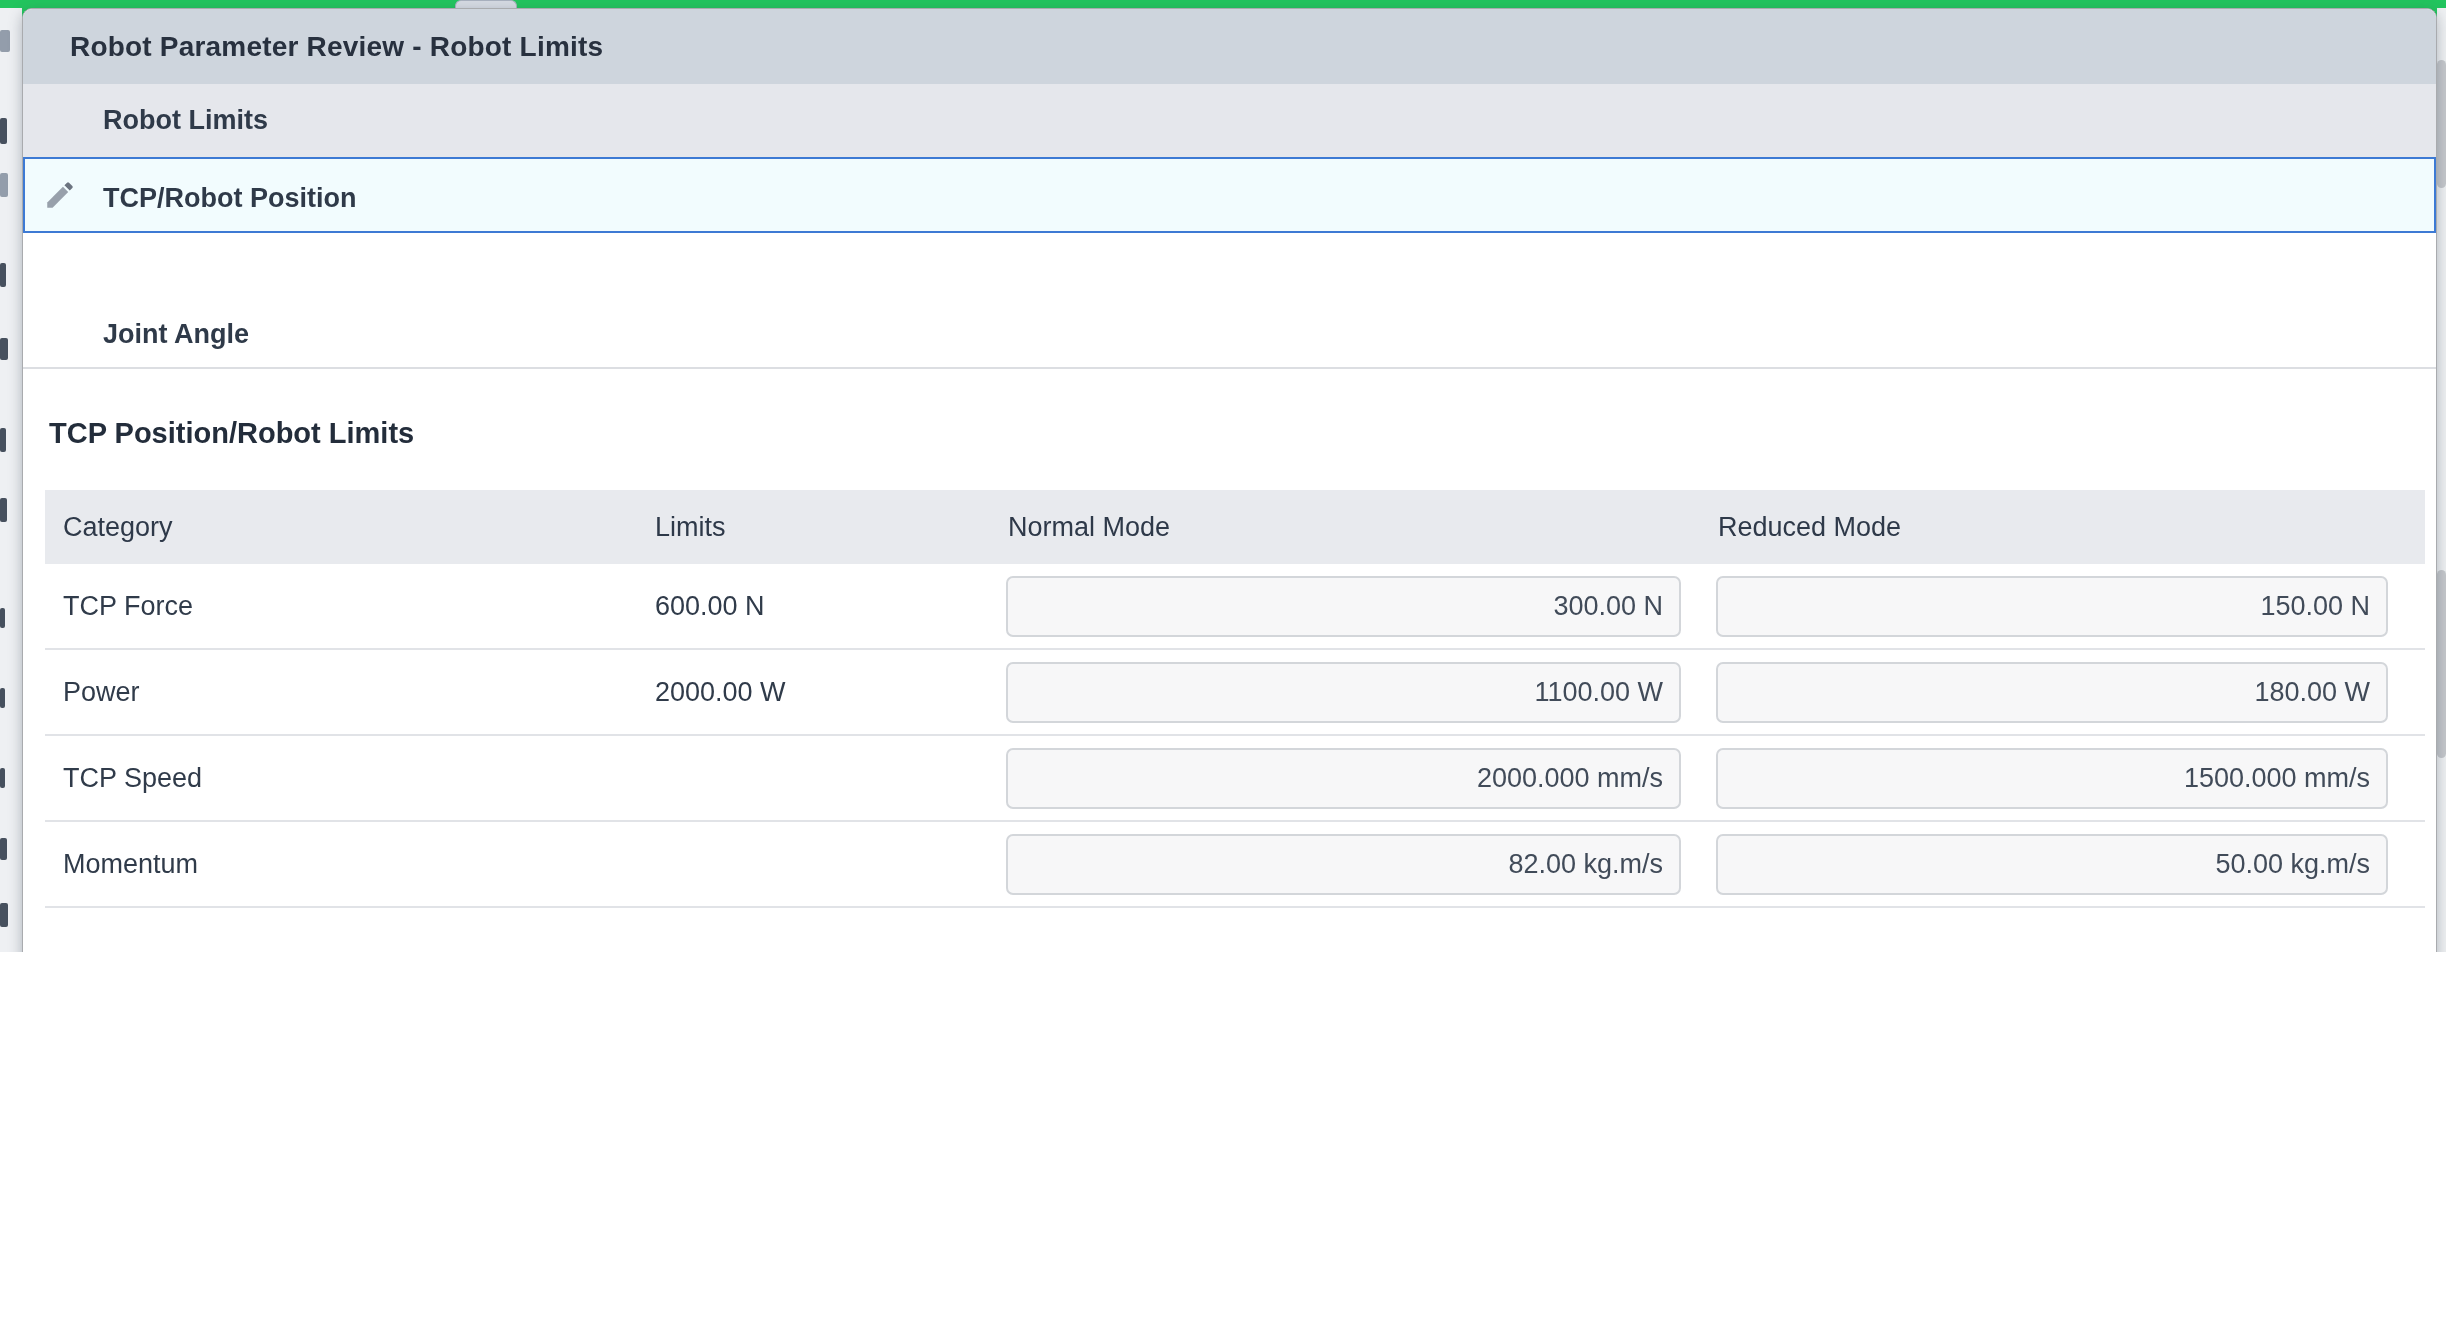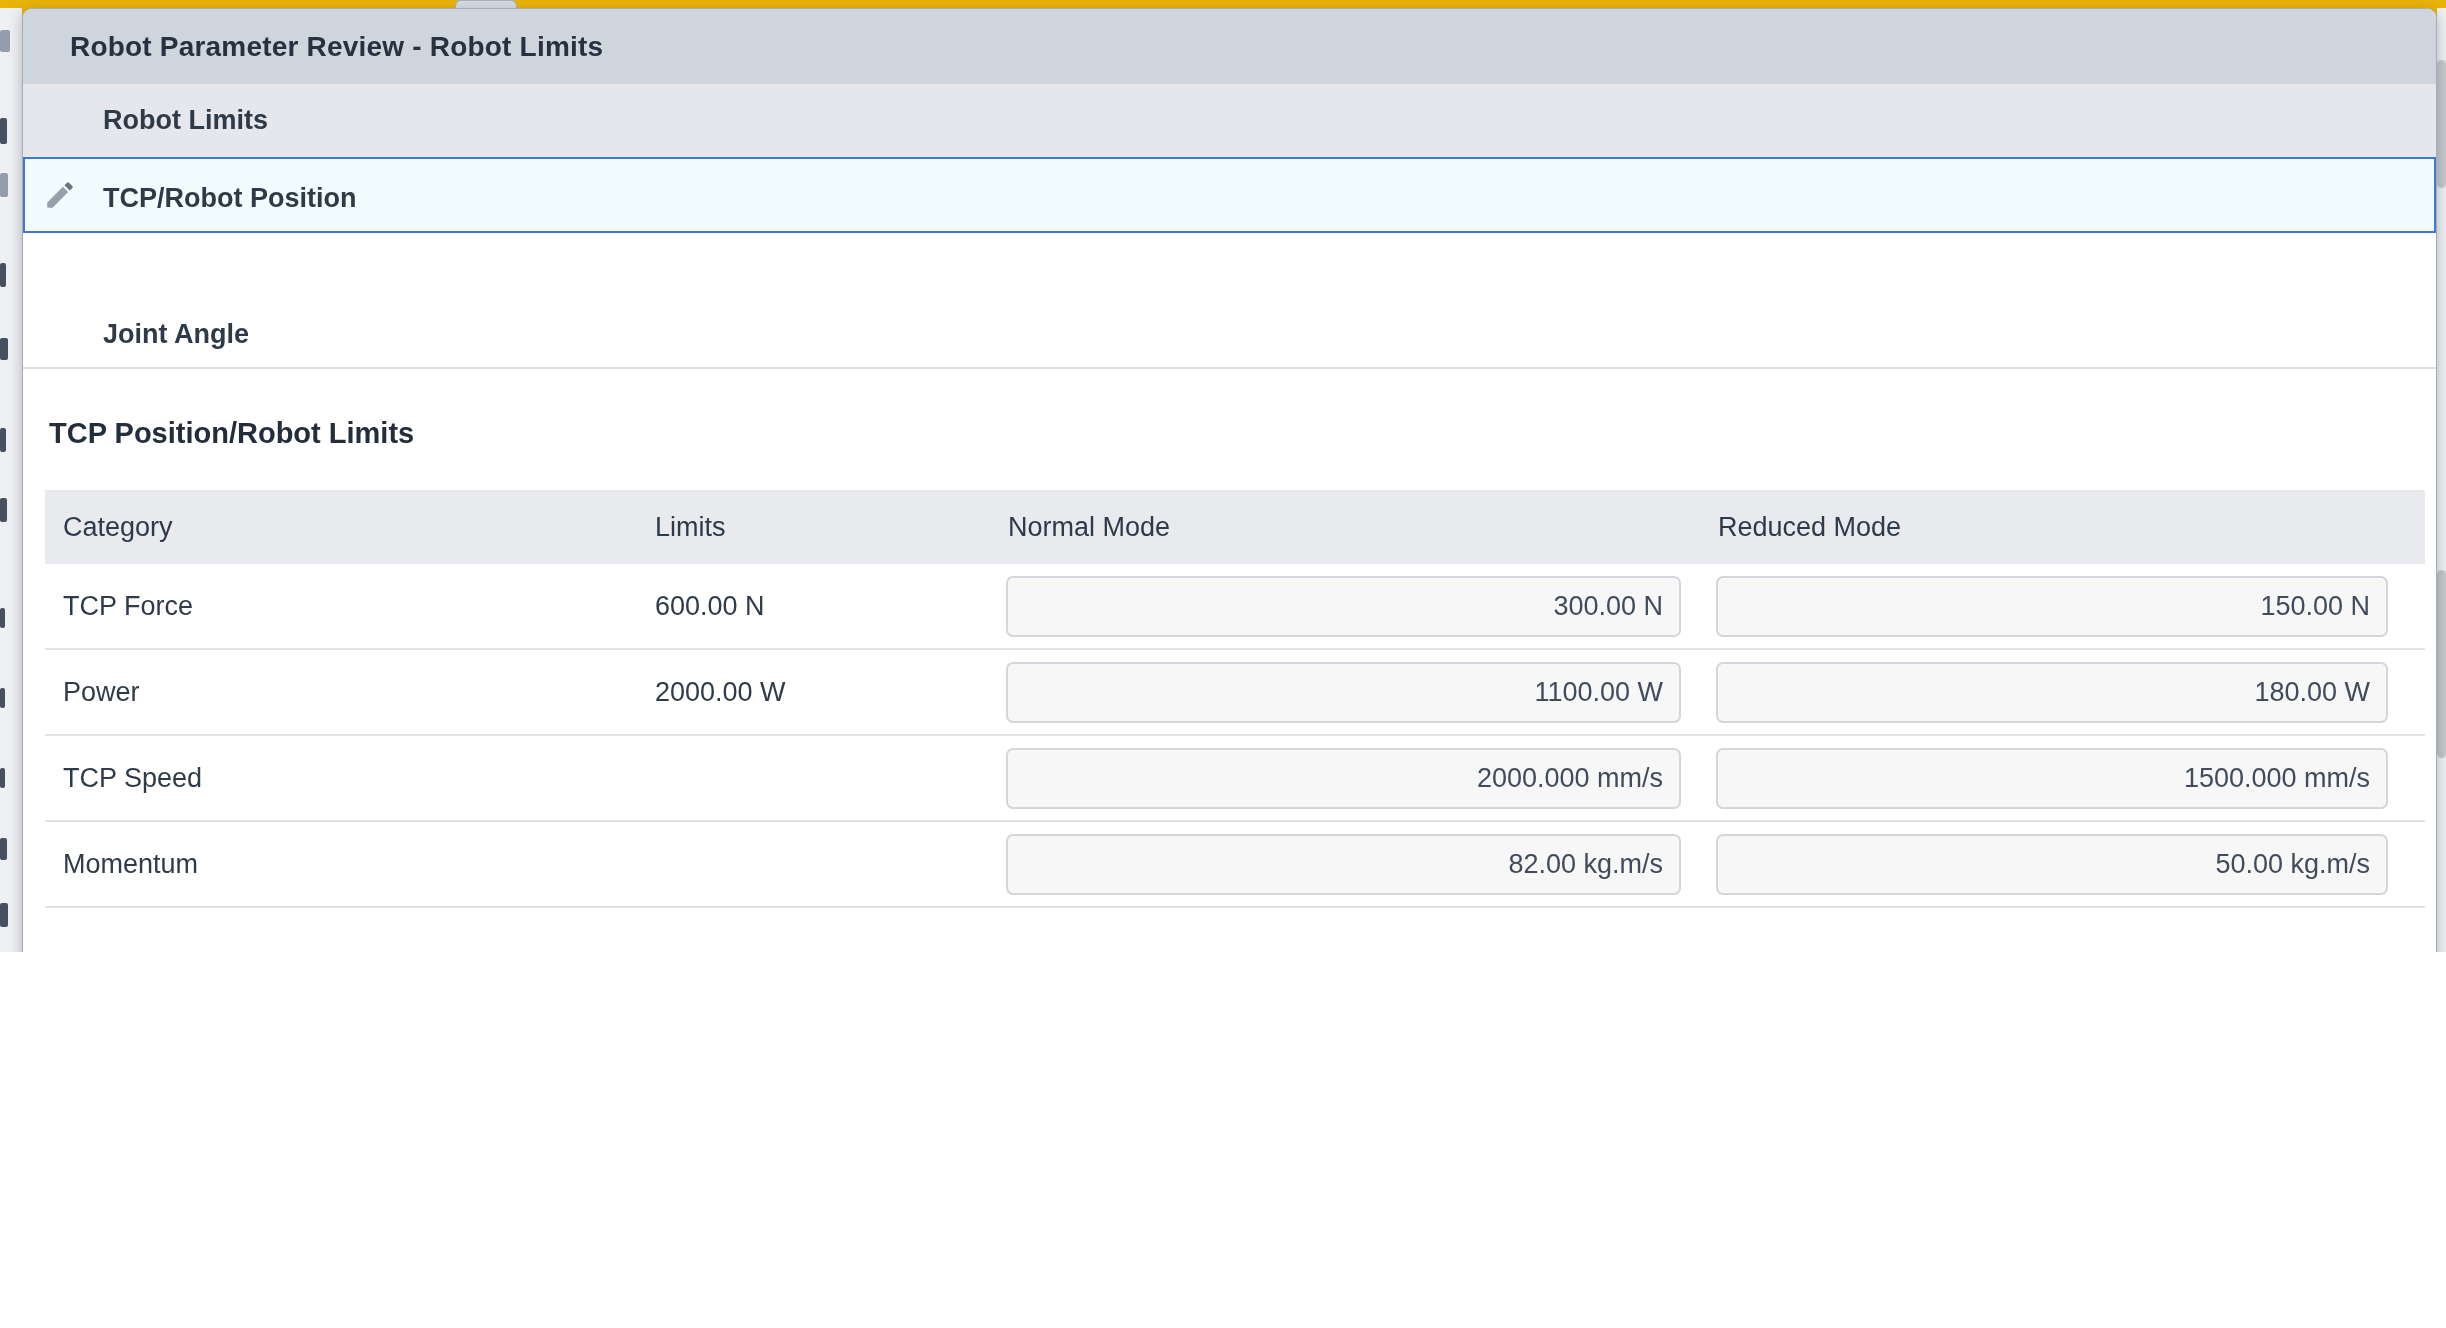--- a/index.html
+++ b/index.html
@@ -1,17 +1,17 @@
 <!DOCTYPE html>
 <html><head>
 <meta charset="utf-8">
 <style>
   html,body{margin:0;padding:0;}
   body{font-family:"Liberation Sans",sans-serif;}
-  .canvas{position:relative;width:2446px;height:952px;background:#eab308;overflow:hidden;}
+  .canvas{position:relative;width:2446px;height:952px;background:#22c55e;overflow:hidden;}
 
   
   .bg-left{position:absolute;left:0;top:8px;width:22px;height:1307px;background:#eef0f3;}
   .bg-frag{position:absolute;background:#46505e;border-radius:2px;}
   .bg-frag.lite{background:#939dab;}
   .bg-hl{position:absolute;left:0;top:988px;width:22px;height:70px;background:#d9e6f4;}
   .bg-toptab{position:absolute;left:455px;top:0;width:62px;height:8px;background:#d6dbe3;border:1px solid #a9b2bf;border-bottom:none;border-radius:6px 6px 0 0;box-sizing:border-box;}
   .bg-bottom{position:absolute;left:0;top:1315px;width:2446px;height:13px;background:#e9ebee;}
   .bg-bottom-block{position:absolute;left:418px;top:1316px;width:19px;height:12px;background:#cbd1d7;}
   .bg-right{position:absolute;left:2437px;top:8px;width:9px;height:1307px;background:#eff1f3;}

